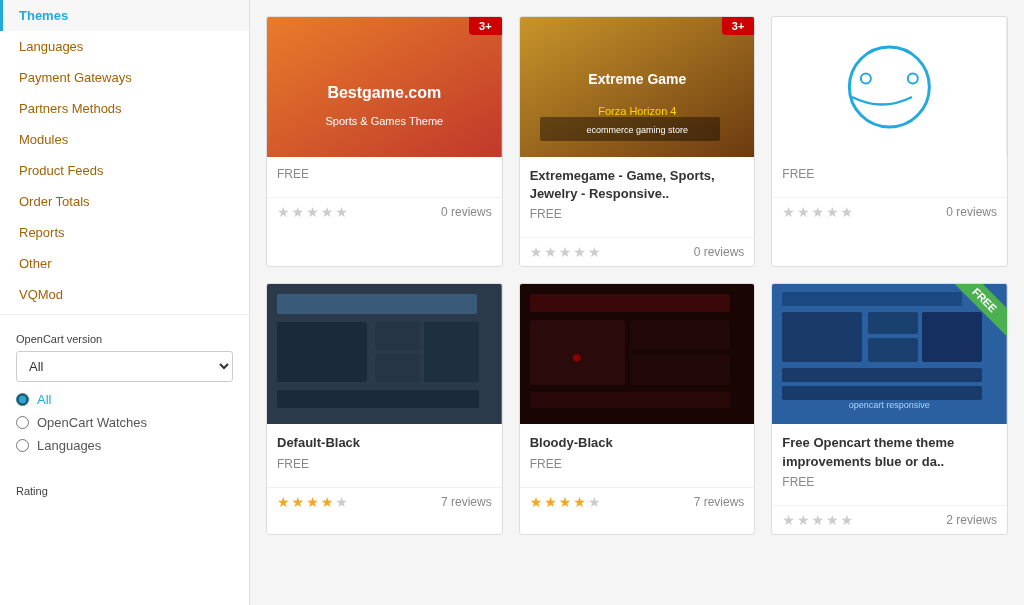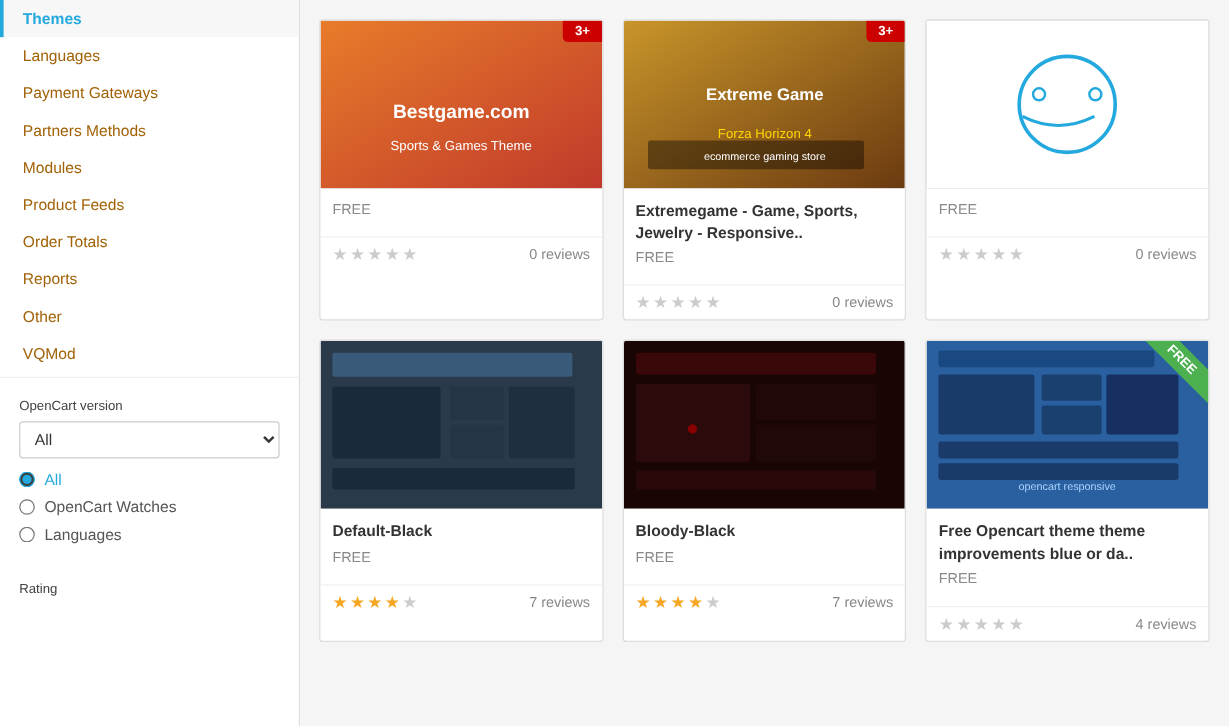--- a/index.html
+++ b/index.html
@@ -265,18 +265,18 @@
       <div class="theme-card-price">FREE</div>
     </div>
     <div class="theme-card-footer">
       <div class="stars">
               <span style="color:#ccc">★</span>
               <span style="color:#ccc">★</span>
               <span style="color:#ccc">★</span>
               <span style="color:#ccc">★</span>
               <span style="color:#ccc">★</span>
             </div>
-      <div class="reviews-count">4 reviews</div>
+      <div class="reviews-count">2 reviews</div>
     </div>
   </div>
       </div>
   </div>
 </div>
 
 </body></html>

